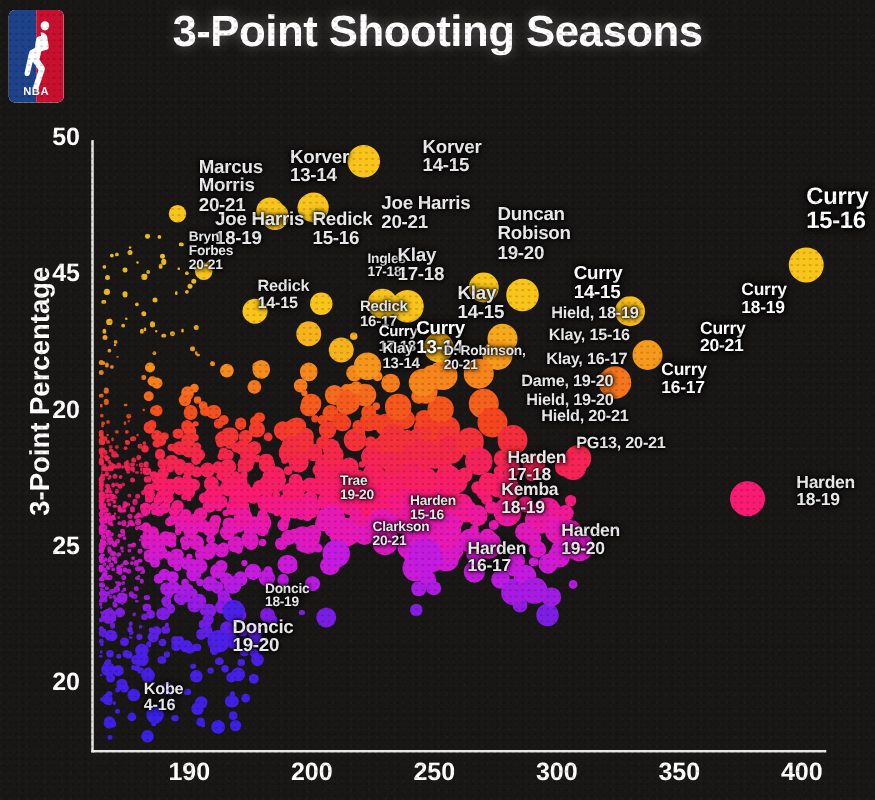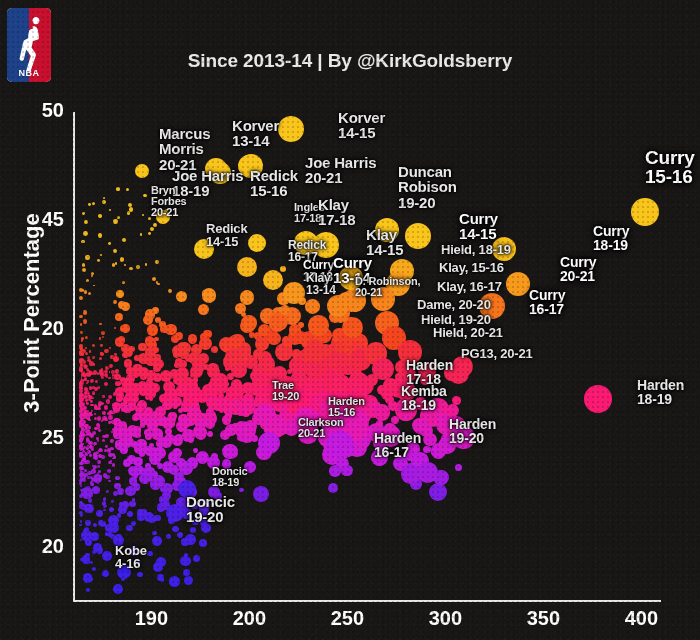--- a/index.html
+++ b/index.html
@@ -84,21 +84,21 @@
                    M22.5 15 c3 0 5 1.6 5.4 4.2 l1 6.4 c.3 1.8 -.2 2.8 -1.6 3.2 l-4.2 1.2 -1.6 6.5 3.6 5.2
                    c.9 1.3 1 2.2 .6 3.4 l-4.6 13.6 c-.5 1.5 -1.6 2.1 -2.9 1.7 -1.3 -.4 -1.8 -1.5 -1.4 -3
                    l4 -12.4 -4.6 -6.6 -2.3 9.6 c-.3 1.4 -1.3 2 -2.6 1.8 -1.3 -.3 -1.9 -1.3 -1.6 -2.7
                    l3.4 -15.6 c.3 -1.4 .9 -2.2 2.1 -2.8 l2.6 -1.3 .9 -6.2 c.3 -2.2 1.9 -3.4 4.2 -3.4 z" fill="#ffffff"></path>
         </svg>
       </div>
       <div class="wordmark">NBA</div>
     </div>
   </div>
 
-  <div class="subtitle">Since 2013-14 | By @KirkGoldsberry</div>
+  <div class="title">3-Point Shooting Seasons</div>
 
   <div class="axis-line" id="y-axis"></div>
   <div class="axis-line" id="x-axis"></div>
 
   <div class="ylabel">3-Point Percentage</div>
 
   <div id="ytick-holder">
       <div class="ytick" style="left: 16px; width: 48px; top: 534.556px;">20</div>
       <div class="ytick" style="left: 16px; width: 48px; top: 425.667px;">25</div>
       <div class="ytick" style="left: 16px; width: 48px; top: 316.778px;">20</div>
@@ -1518,21 +1518,21 @@
       <div class="ann" style="left: 439px; top: 261px; font-size: 13px;">Klay, 15-16</div>
       <div class="ann big" style="left: 560px; top: 255px; font-size: 14px;">Curry
 20-21</div>
       <div class="ann" style="left: 437px; top: 280px; font-size: 13px;">Klay, 16-17</div>
       <div class="ann" style="left: 306px; top: 272px; font-size: 12px;">Klay
 13-14</div>
       <div class="ann" style="left: 355px; top: 276px; font-size: 11px;">D. Robinson,
 20-21</div>
       <div class="ann big" style="left: 529px; top: 288px; font-size: 14px;">Curry
 16-17</div>
-      <div class="ann" style="left: 417px; top: 298px; font-size: 13px;">Dame, 20-20</div>
+      <div class="ann" style="left: 417px; top: 298px; font-size: 13px;">Dame, 19-20</div>
       <div class="ann" style="left: 421px; top: 313px; font-size: 13px;">Hield, 19-20</div>
       <div class="ann" style="left: 433px; top: 326px; font-size: 13px;">Hield, 20-21</div>
       <div class="ann" style="left: 461px; top: 347px; font-size: 13px;">PG13, 20-21</div>
       <div class="ann" style="left: 406px; top: 358px; font-size: 14px;">Harden
 17-18</div>
       <div class="ann" style="left: 637px; top: 378px; font-size: 14px;">Harden
 18-19</div>
       <div class="ann" style="left: 401px; top: 384px; font-size: 14px;">Kemba
 18-19</div>
       <div class="ann" style="left: 449px; top: 417px; font-size: 14px;">Harden

